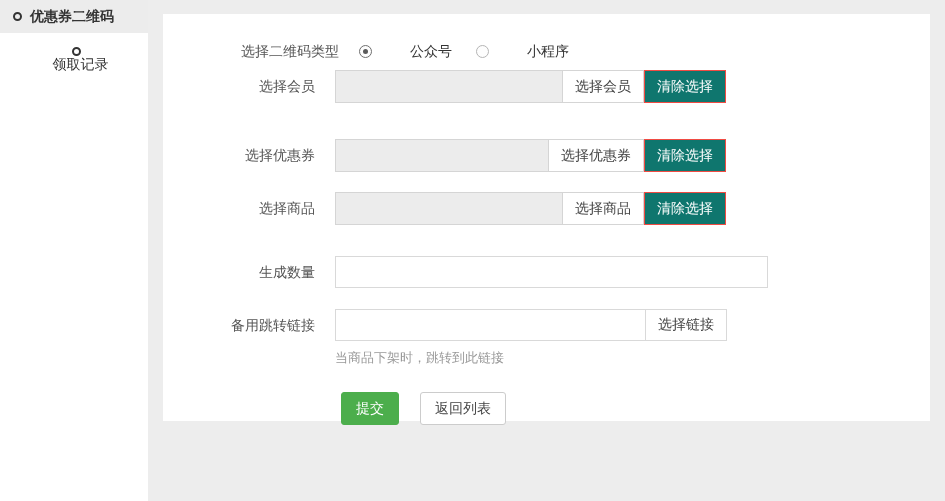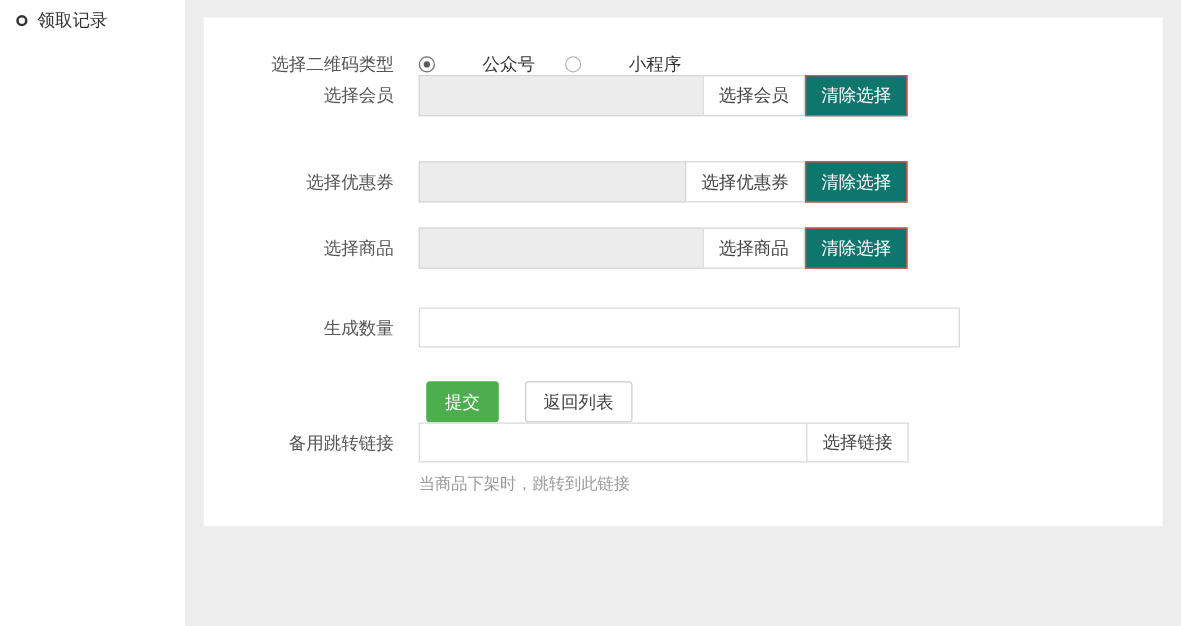--- a/index.html
+++ b/index.html
@@ -56,21 +56,21 @@
 
   
   .form-row { display: flex; align-items: flex-start; }
   .form-label {
     width: 172px; min-width: 172px;
     text-align: right;
     padding-right: 20px;
     color: #555;
     line-height: 33px;
   }
-  .row-radio { height: 18px; margin-bottom: 0; }
+  .row-radio { height: 18px; margin-bottom: 10px; padding-left: 24px; }
   .row-radio .form-label { line-height: 18px; }
   .radio-group { display: flex; align-items: center; line-height: 18px; }
   .radio-opt { display: flex; align-items: center; margin-right: 24px; cursor: pointer; gap: 32px; }
   .radio-circle {
     width: 13px; height: 13px;
     border: 1px solid #b5b5b5;
     border-radius: 50%;
     background: #fdfdfd;
     margin-right: 6px;
     position: relative;
@@ -164,20 +164,24 @@
     margin-left: 17px;
     cursor: pointer;
   }
 </style>
 </head>
 <body>
 
 <div class="layout">
 
   <div class="sidebar">
+    <div class="side-item active">
+      <span class="circle-icon"></span>
+      <span>优惠券二维码</span>
+    </div>
     <div class="side-item">
       <span class="circle-icon"></span>
       <span>领取记录</span>
     </div>
   </div>
 
   <div class="main">
 
     <div class="card">
 
@@ -220,34 +224,34 @@
           <button class="append-btn">选择商品</button>
           <button class="danger-btn">清除选择</button>
         </div>
       </div>
 
       <div class="form-row row-qty">
         <div class="form-label">生成数量</div>
         <input class="text-input" value="" style="">
       </div>
 
-      <div class="form-row row-actions">
-        <div class="form-label"></div>
-        <div>
-          <button class="btn-submit">提交</button>
-          <button class="btn-back">返回列表</button>
-        </div>
-      </div>
-
       <div class="form-row row-link">
         <div class="form-label">备用跳转链接</div>
         <div>
           <div class="input-group">
             <input class="text-input" value="" style="">
             <button class="append-btn">选择链接</button>
           </div>
           <div class="hint-text">当商品下架时，跳转到此链接</div>
         </div>
       </div>
 
+      <div class="form-row row-actions">
+        <div class="form-label"></div>
+        <div>
+          <button class="btn-submit">提交</button>
+          <button class="btn-back">返回列表</button>
+        </div>
+      </div>
+
     </div>
   </div>
 </div>
 
 </body></html>

